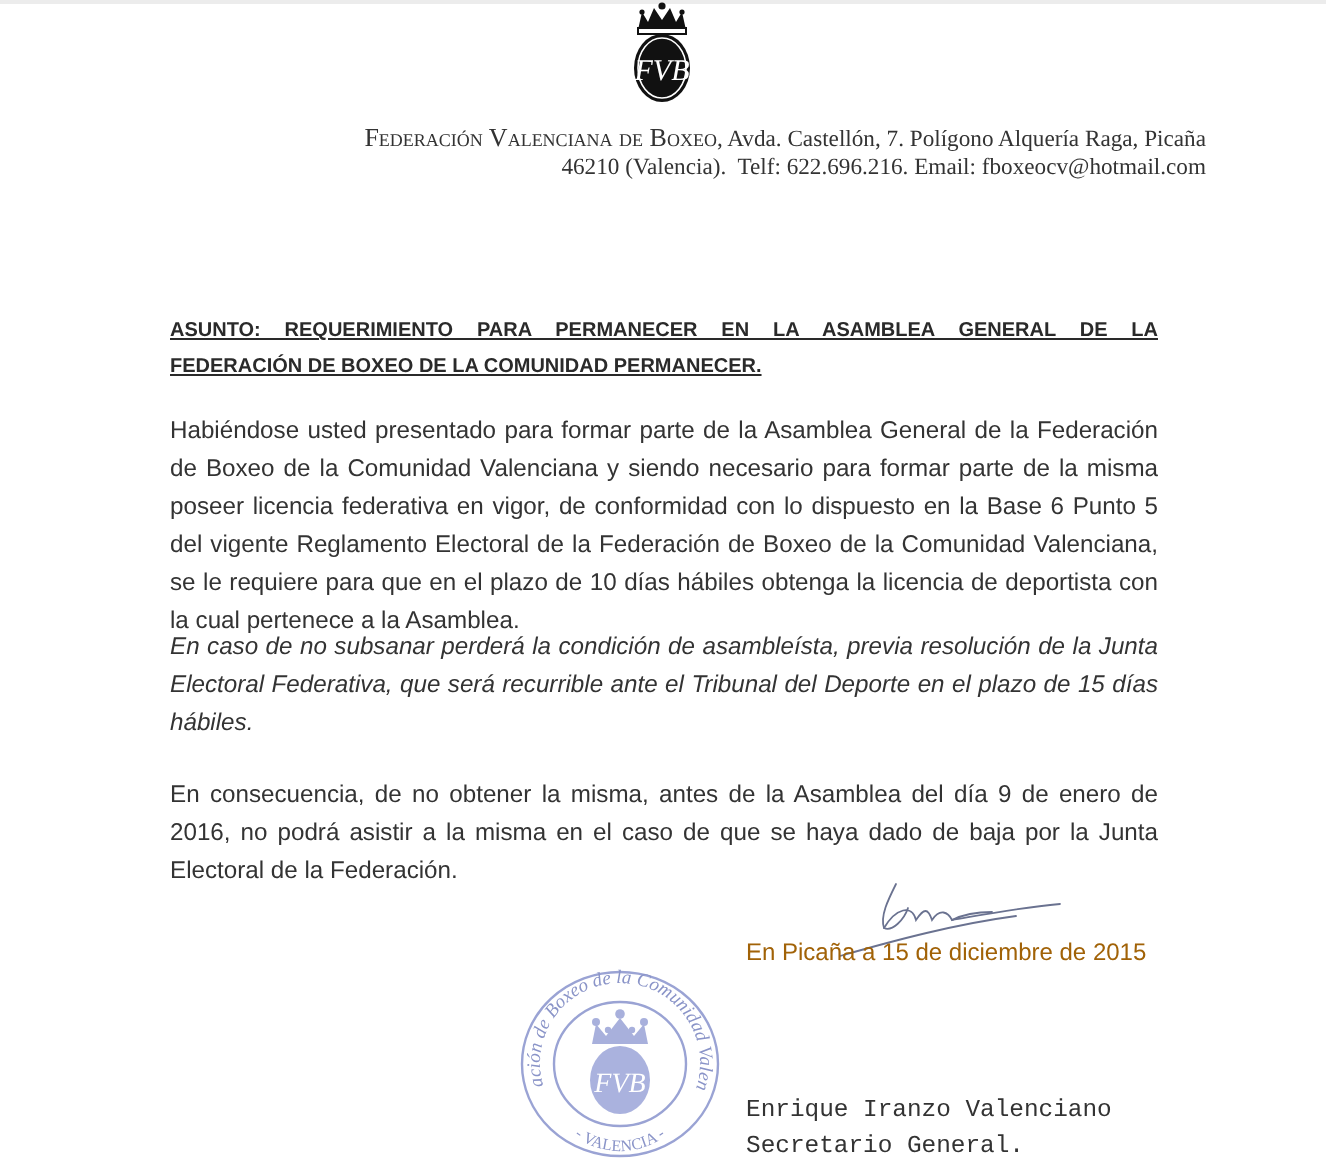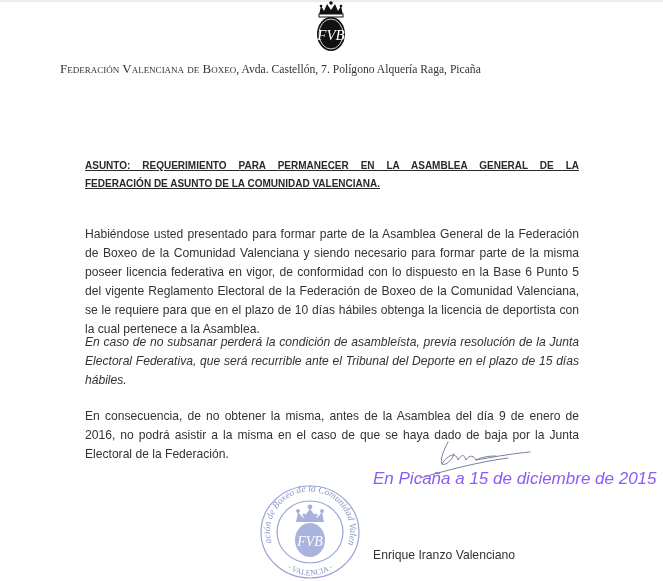--- a/index.html
+++ b/index.html
@@ -25,21 +25,21 @@
       left: 313px;
       top: 1px;
       width: 36px;
       height: 52px;
     }
     .letterhead {
       position: absolute;
       left: 60px;
       top: 62px;
       width: 543px;
-      text-align: left;
+      text-align: right;
       font-family: "Liberation Serif", serif;
       font-size: 11.6px;
       line-height: 14px;
       color: #333;
     }
     .letterhead .org {
       font-variant: small-caps;
       font-size: 13px;
     }
     .subject {
@@ -64,53 +64,51 @@
     }
     .para {
       position: absolute;
       left: 85px;
       width: 494px;
       font-family: "Liberation Sans", sans-serif;
       font-size: 12.1px;
       line-height: 19px;
       text-align: justify;
       color: #333;
-      margin-top: 19px;
     }
     .p1 { top: 206px; }
     .p2 { top: 314px; font-style: italic; }
     .p3 { top: 388px; }
     .signature {
       position: absolute;
       left: 418px;
       top: 436px;
       width: 130px;
       height: 44px;
     }
     .place-date {
       position: absolute;
       left: 373px;
       top: 469px;
       font-family: "Liberation Sans", sans-serif;
-      font-size: 17px;
-      color: #8b5cf6;
-      font-style: italic;
+      font-size: 12px;
+      color: #a16207;
     }
     .stamp {
       position: absolute;
       left: 258px;
       top: 482px;
       width: 104px;
       height: 99px;
     }
     .signer {
       position: absolute;
       left: 373px;
       top: 546px;
-      font-family: Liberation Sans, sans-serif;
+      font-family: Liberation Mono, monospace;
       font-size: 12.2px;
       line-height: 18px;
       color: #333;
     }
   </style>
 </head>
 <body>
 
 <div class="topline"></div>
 
@@ -124,25 +122,26 @@
   </g>
   <rect x="6" y="13" width="24" height="3" fill="#fff" stroke="#111" stroke-width="1"></rect>
 
   <ellipse cx="18" cy="33" rx="14" ry="17" fill="#111"></ellipse>
   <ellipse cx="18" cy="33" rx="12" ry="15" fill="none" stroke="#fff" stroke-width="0.8"></ellipse>
   <text x="18" y="39" text-anchor="middle" font-family="Liberation Serif, serif" font-style="italic" font-size="15" fill="#fff">FVB</text>
 </svg>
 
 <div class="letterhead">
   <div><span class="org">Federación Valenciana de Boxeo</span><span>, Avda. Castellón, 7. Polígono Alquería Raga, Picaña</span></div>
+  <div style="white-space:pre;">46210 (Valencia).  Telf: 622.696.216. Email: fboxeocv@hotmail.com</div>
 </div>
 
 <div class="subject">
   <span class="l1">ASUNTO: REQUERIMIENTO PARA PERMANECER EN LA ASAMBLEA GENERAL DE LA</span>
-  <span>FEDERACIÓN DE ASUNTO DE LA COMUNIDAD VALENCIANA.</span>
+  <span>FEDERACIÓN DE BOXEO DE LA COMUNIDAD PERMANECER.</span>
 </div>
 
 <div class="para p1">Habiéndose usted presentado para formar parte de la Asamblea General de la Federación de Boxeo de la Comunidad Valenciana y siendo necesario para formar parte de la misma poseer licencia federativa en vigor, de conformidad con lo dispuesto en la Base 6 Punto 5 del vigente Reglamento Electoral de la Federación de Boxeo de la Comunidad Valenciana, se le requiere para que en el plazo de 10 días hábiles obtenga la licencia de deportista con la cual pertenece a la Asamblea.</div>
 <div class="para p2">En caso de no subsanar perderá la condición de asambleísta, previa resolución de la Junta Electoral Federativa, que será recurrible ante el Tribunal del Deporte en el plazo de 15 días hábiles.</div>
 <div class="para p3">En consecuencia, de no obtener la misma, antes de la Asamblea del día 9 de enero de 2016, no podrá asistir a la misma en el caso de que se haya dado de baja por la Junta Electoral de la Federación.</div>
 
 <svg class="signature" viewBox="0 0 130 44">
   <g fill="none" stroke="#6a7290" stroke-width="0.9" stroke-linecap="round">
     <path d="M2 42 C30 34, 60 26, 90 22"></path>
     <path d="M30 6 C26 14, 22 22, 24 28 C28 30, 34 24, 36 18"></path>
@@ -177,13 +176,14 @@
     <circle cx="46" cy="33" r="1.6"></circle>
     <circle cx="58" cy="33" r="1.6"></circle>
   </g>
 
   <ellipse cx="52" cy="58" rx="15" ry="17" fill="#aab2de"></ellipse>
   <text x="52" y="64" text-anchor="middle" font-family="Liberation Serif, serif" font-style="italic" font-size="14" fill="#ffffff">FVB</text>
 </svg>
 
 <div class="signer">
   <div>Enrique Iranzo Valenciano</div>
+  <div>Secretario General.</div>
 </div>
 
 </body></html>

